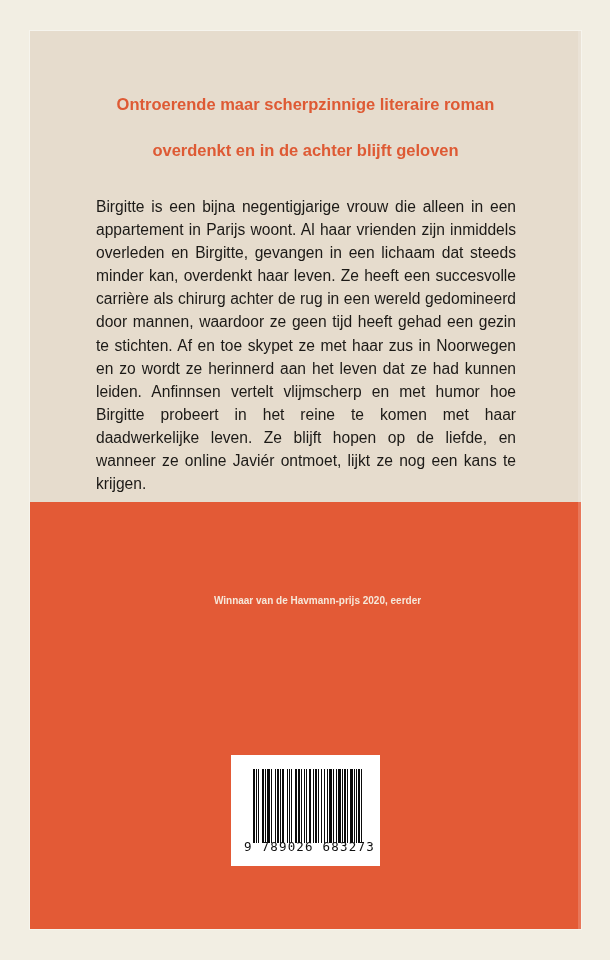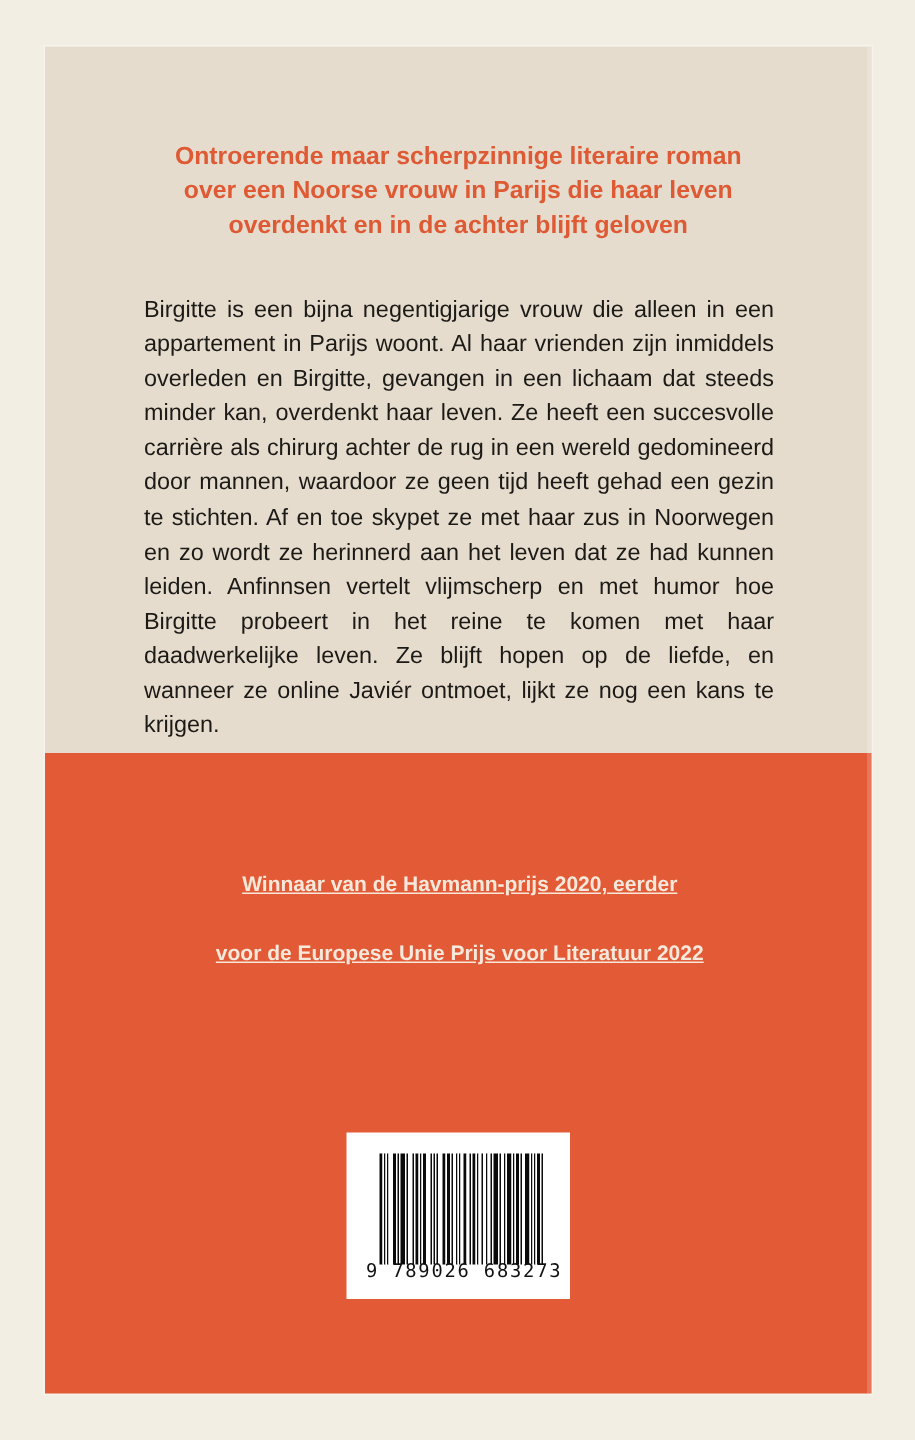--- a/index.html
+++ b/index.html
@@ -69,27 +69,26 @@
       font-size: 15.6px;
       line-height: 23.1px;
       text-align: justify;
       hyphens: manual;
     }
     .award {
       position: absolute;
       left: 0;
       top: 75px;
       width: 100%;
-      margin: 1px;
+      margin: 12px;
       text-align: center;
       color: #F6E8DA;
       font-weight: bold;
-      font-size: 14px;
+      font-size: 10px;
       line-height: 23px;
-      text-decoration: underline;
     }
     .barcode-box {
       position: absolute;
       left: 201px;
       top: 253px;
       width: 149px;
       height: 111px;
       background: #FFFFFF;
     }
     .barcode-bars {
@@ -129,31 +128,30 @@
   </style>
 </head>
 <body>
 
 <div class="cover">
   <div class="cover-spine"></div>
 
   <div class="top-panel">
     <p class="tagline">
       <span>Ontroerende maar scherpzinnige literaire roman</span><br>
-      <span>over een Noorse vrouw in Parijs die haar leven</span><br>
+      <br>
       <span>overdenkt en in de achter blijft geloven</span>
     </p>
     <p class="blurb">Birgitte is een bijna negentigjarige vrouw die alleen in een appartement in Parijs woont. Al haar vrienden zijn inmiddels overleden en Birgitte, gevangen in een lichaam dat steeds minder kan, overdenkt haar leven. Ze heeft een succesvolle carrière als chirurg achter de rug in een wereld gedomineerd door mannen, waardoor ze geen tijd heeft gehad een gezin te stichten. Af en toe skypet ze met haar zus in Noorwegen en zo wordt ze herinnerd aan het leven dat ze had kunnen leiden. Anfinnsen vertelt vlijmscherp en met humor hoe Birgitte pro­beert in het reine te komen met haar daadwerkelijke leven. Ze blijft hopen op de liefde, en wanneer ze online Javiér ontmoet, lijkt ze nog een kans te krijgen.</p>
   </div>
 
   <div class="bottom-panel">
     <p class="award">
       <span>Winnaar van de Havmann-prijs 2020, eerder</span><br>
       <br>
-      <span>voor de Europese Unie Prijs voor Literatuur 2022</span>
     </p>
 
     <div class="barcode-box">
       <div class="barcode-bars" id="barcode-bars">
           <span style="width: 2.17647px; background: rgb(10, 10, 10);"></span>
           <span style="width: 1.08824px; background: rgb(255, 255, 255);"></span>
           <span style="width: 1.08824px; background: rgb(10, 10, 10);"></span>
           <span style="width: 1.08824px; background: rgb(255, 255, 255);"></span>
           <span style="width: 1.08824px; background: rgb(10, 10, 10);"></span>
           <span style="width: 2.17647px; background: rgb(255, 255, 255);"></span>

